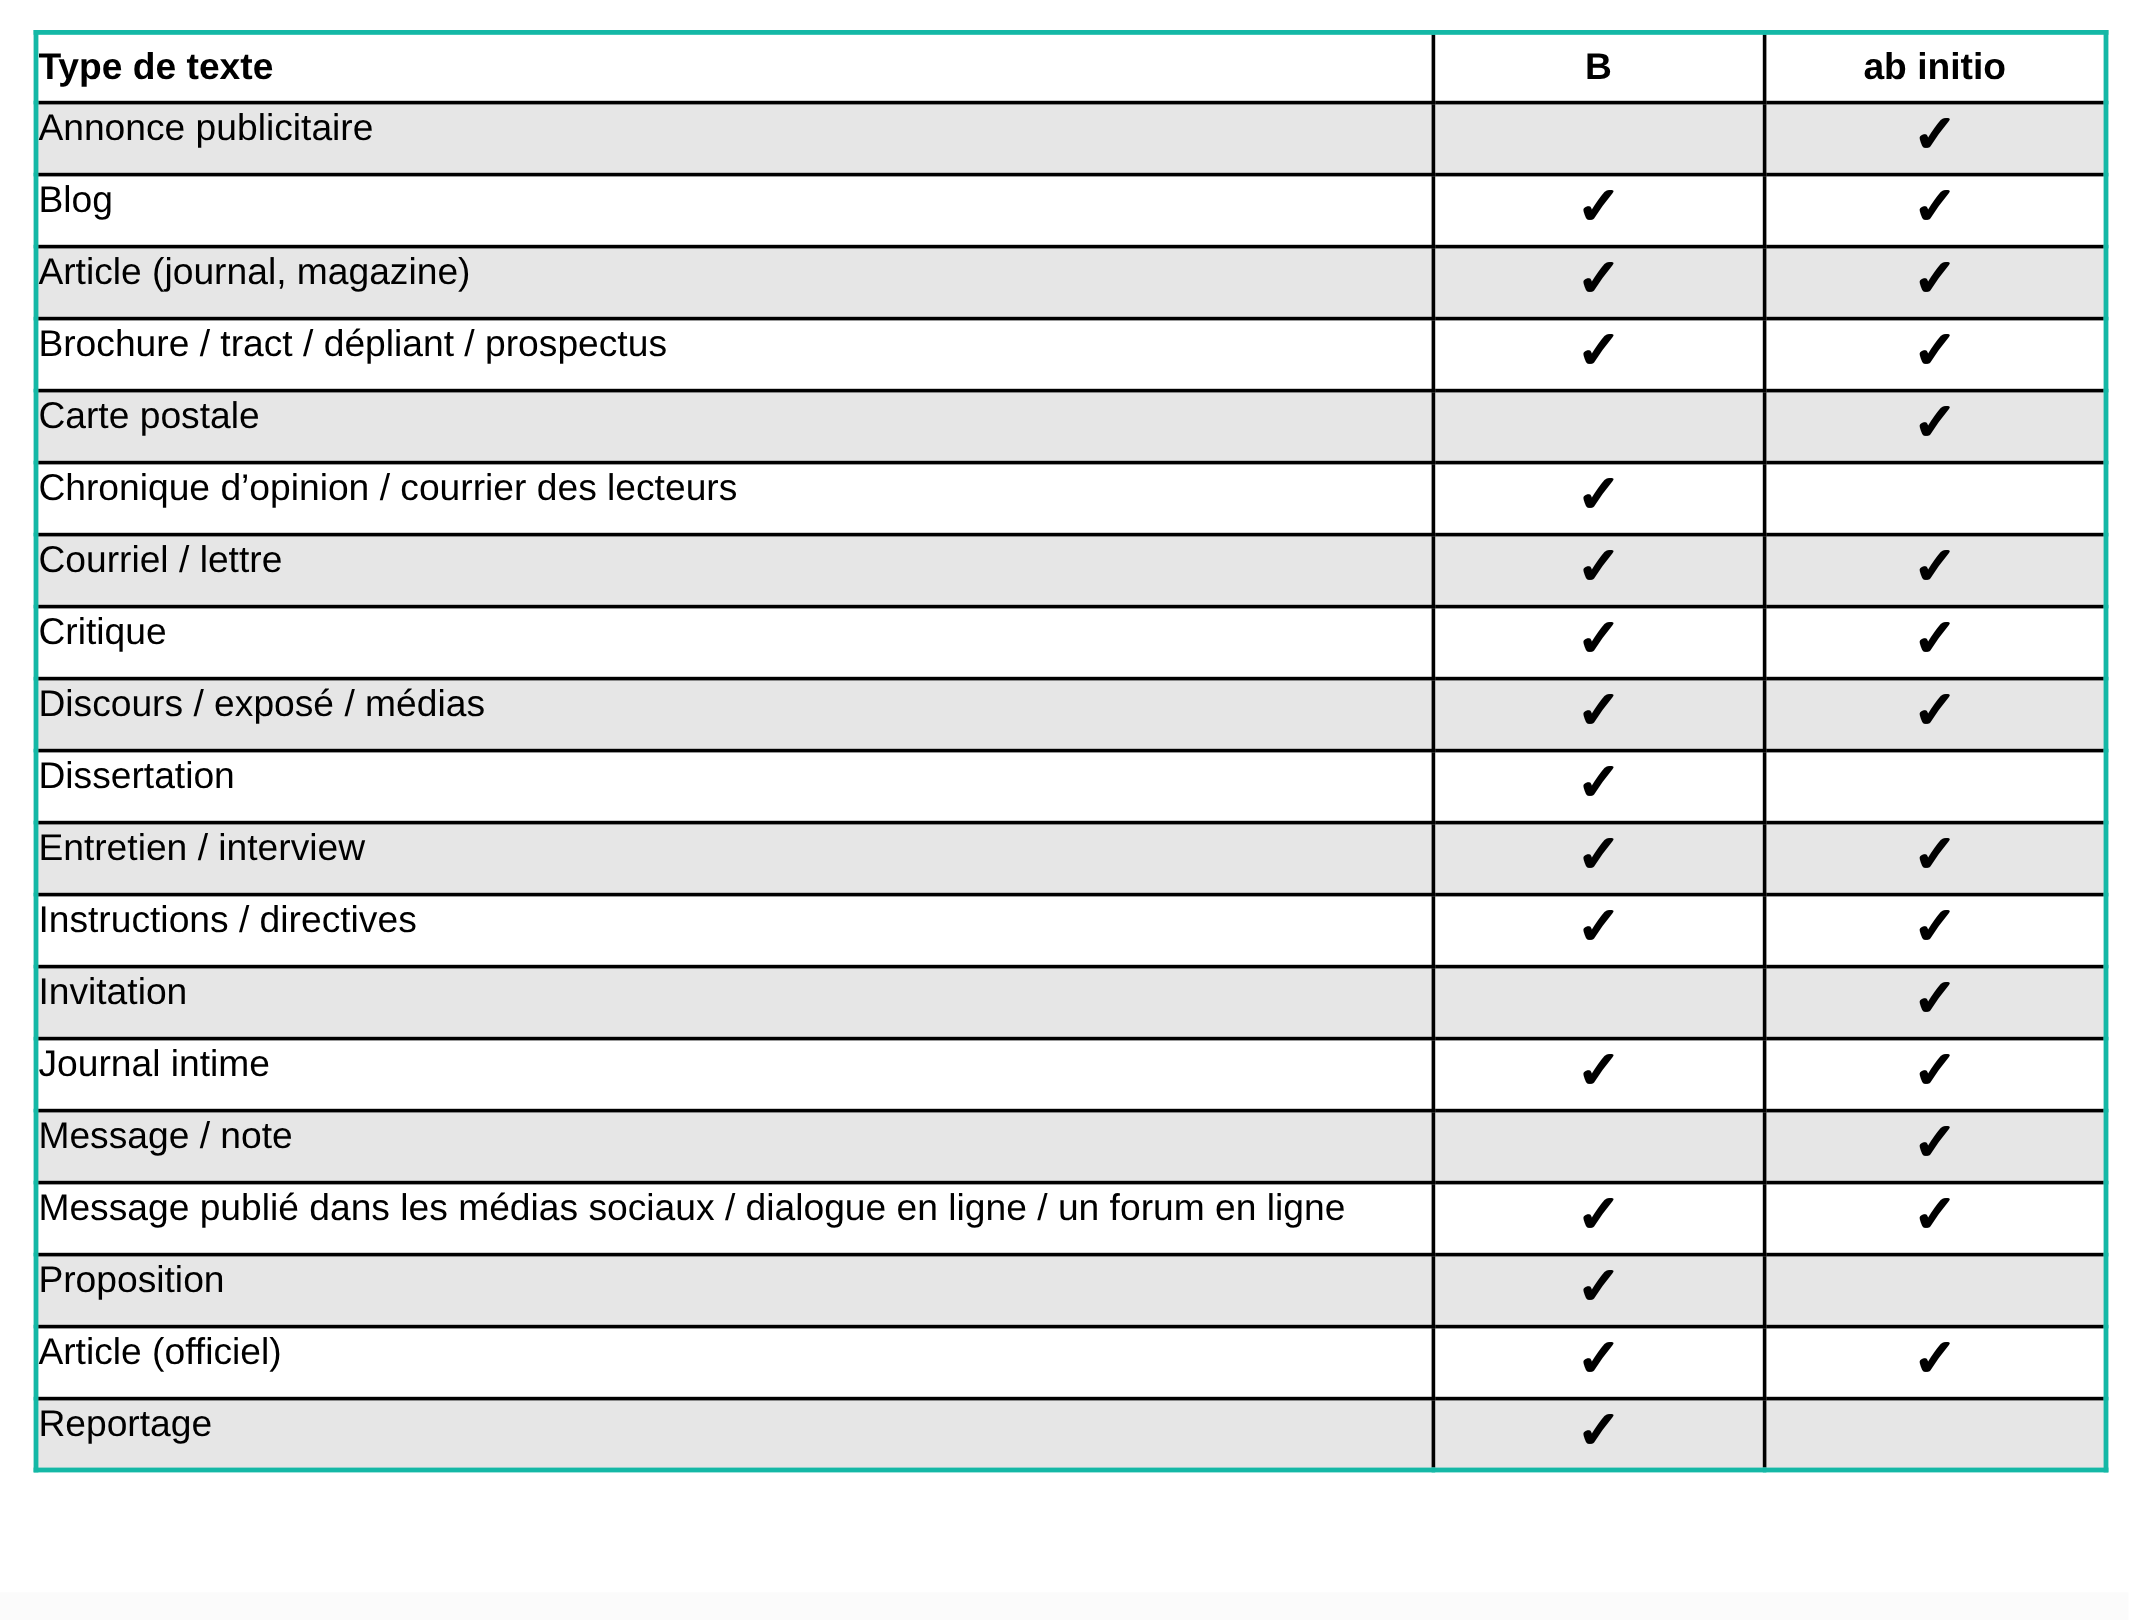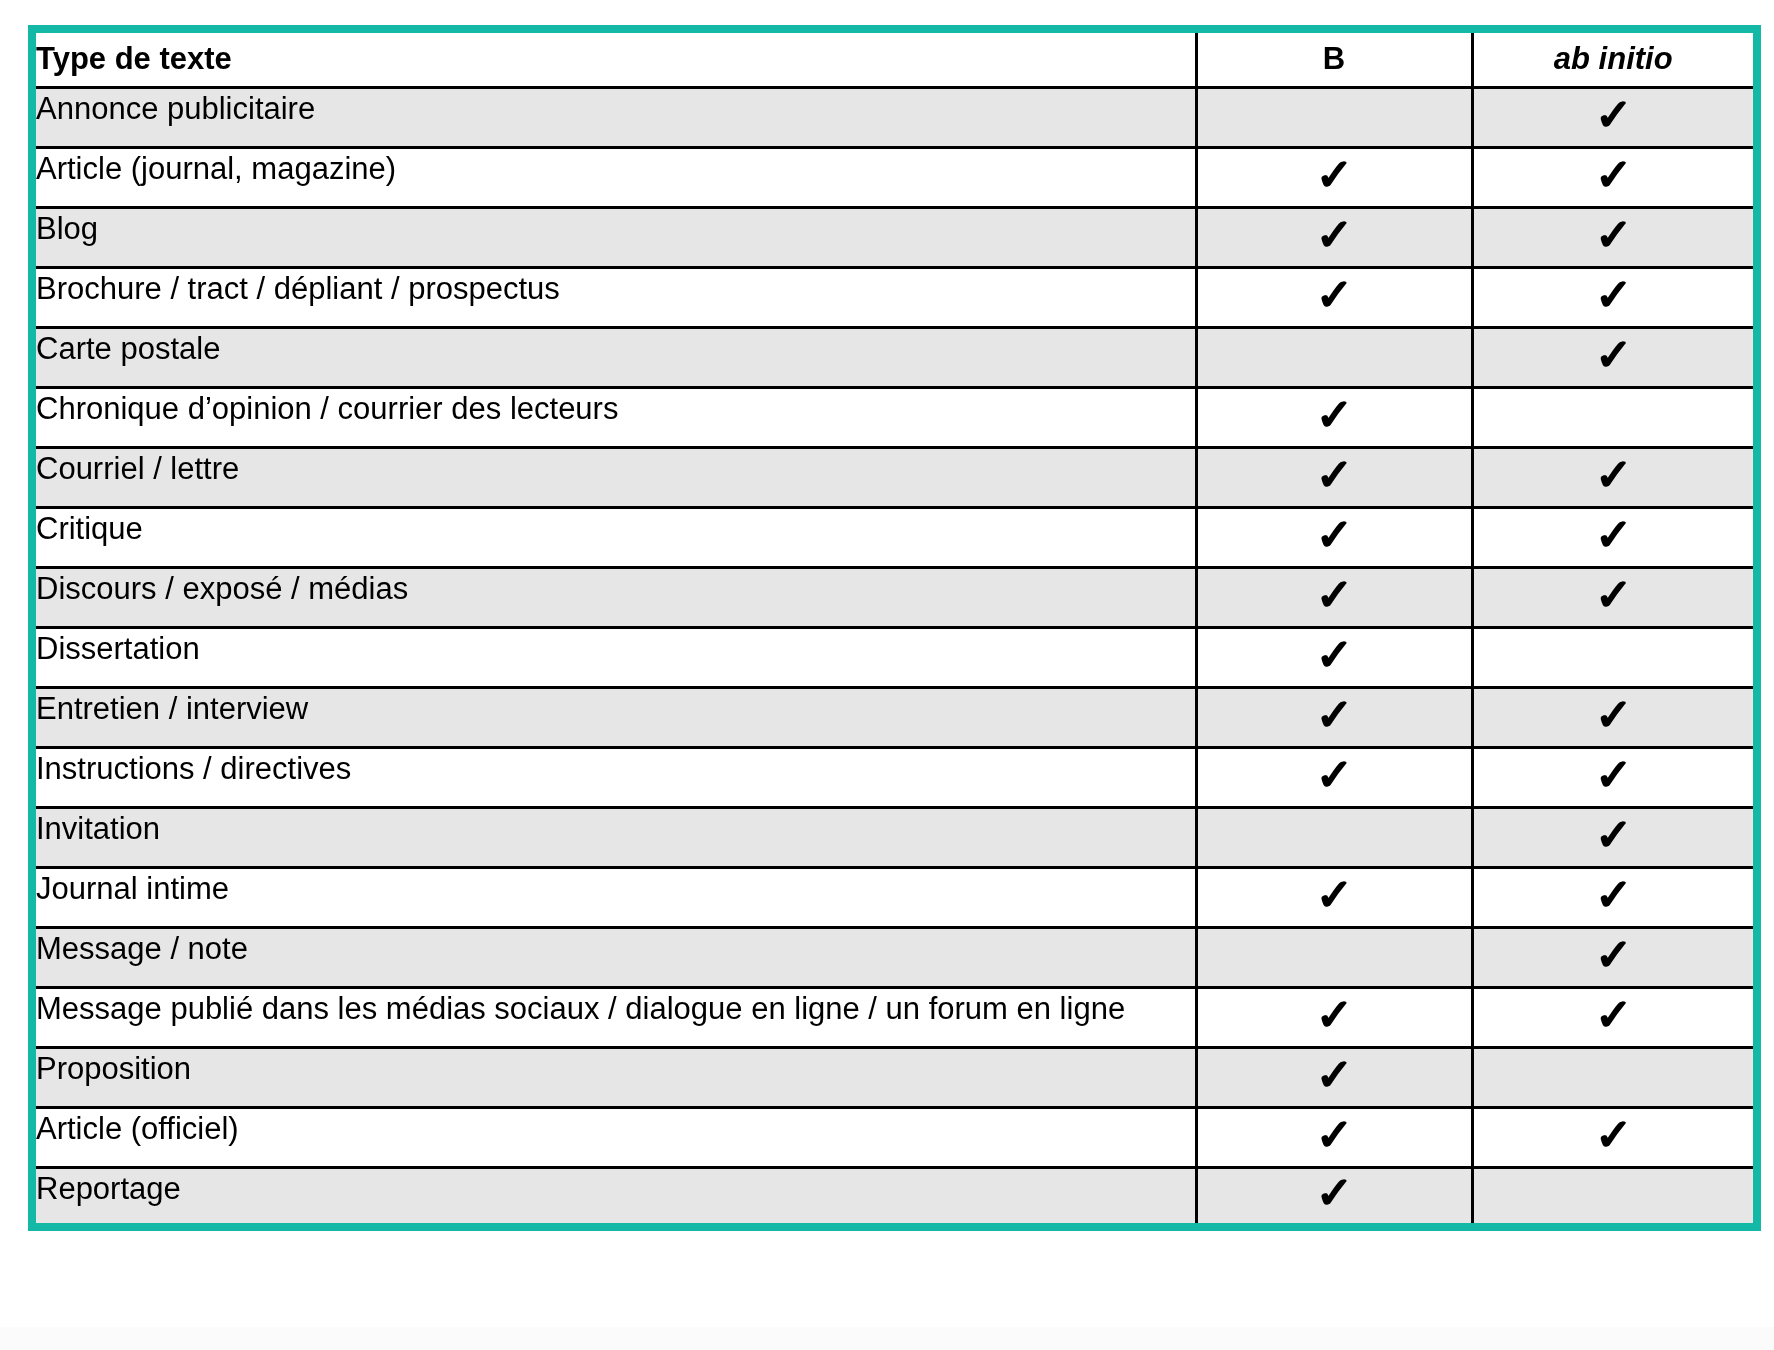--- a/index.html
+++ b/index.html
@@ -24,21 +24,21 @@
     height: 23px;
     background: #fbfbfb;
   }
   table.types {
     position: absolute;
     left: 28px;
     top: 25px;
     width: 1725px;
     border-collapse: collapse;
     table-layout: fixed;
-    border: 8px solid #14b8a6;
+    border: 4px solid #14b8a6;
     font-size: 31px;
   }
   table.types th,
   table.types td {
     border: 3px solid #000000;
     padding: 0;
     overflow: hidden;
   }
   tr.hrow {
     height: 58px;
@@ -63,21 +63,20 @@
     vertical-align: middle;
     padding-top: 0;
     padding-bottom: 0;
   }
   th.check-col {
     font-weight: bold;
     text-align: center;
     vertical-align: middle;
   }
   th.italic {
-    font-style: italic;
   }
   td.check-cell {
     text-align: center;
     vertical-align: middle;
   }
   .checkmark {
     display: inline-block;
     font-size: 44px;
     line-height: 1;
     font-weight: bold;
@@ -104,26 +103,26 @@
         <th class="check-col italic">ab initio</th>
       </tr>
     </thead>
     <tbody id="rows-body">
         <tr class="drow">
           <td class="label-cell">Annonce publicitaire</td>
           <td class="check-cell"></td>
           <td class="check-cell"><span class="checkmark">✓</span></td>
         </tr>
         <tr class="drow">
+          <td class="label-cell">Blog</td>
+          <td class="check-cell"><span class="checkmark">✓</span></td>
+          <td class="check-cell"><span class="checkmark">✓</span></td>
+        </tr>
+        <tr class="drow">
           <td class="label-cell">Article (journal, magazine)</td>
-          <td class="check-cell"><span class="checkmark">✓</span></td>
-          <td class="check-cell"><span class="checkmark">✓</span></td>
-        </tr>
-        <tr class="drow">
-          <td class="label-cell">Blog</td>
           <td class="check-cell"><span class="checkmark">✓</span></td>
           <td class="check-cell"><span class="checkmark">✓</span></td>
         </tr>
         <tr class="drow">
           <td class="label-cell">Brochure / tract / dépliant / prospectus</td>
           <td class="check-cell"><span class="checkmark">✓</span></td>
           <td class="check-cell"><span class="checkmark">✓</span></td>
         </tr>
         <tr class="drow">
           <td class="label-cell">Carte postale</td>

